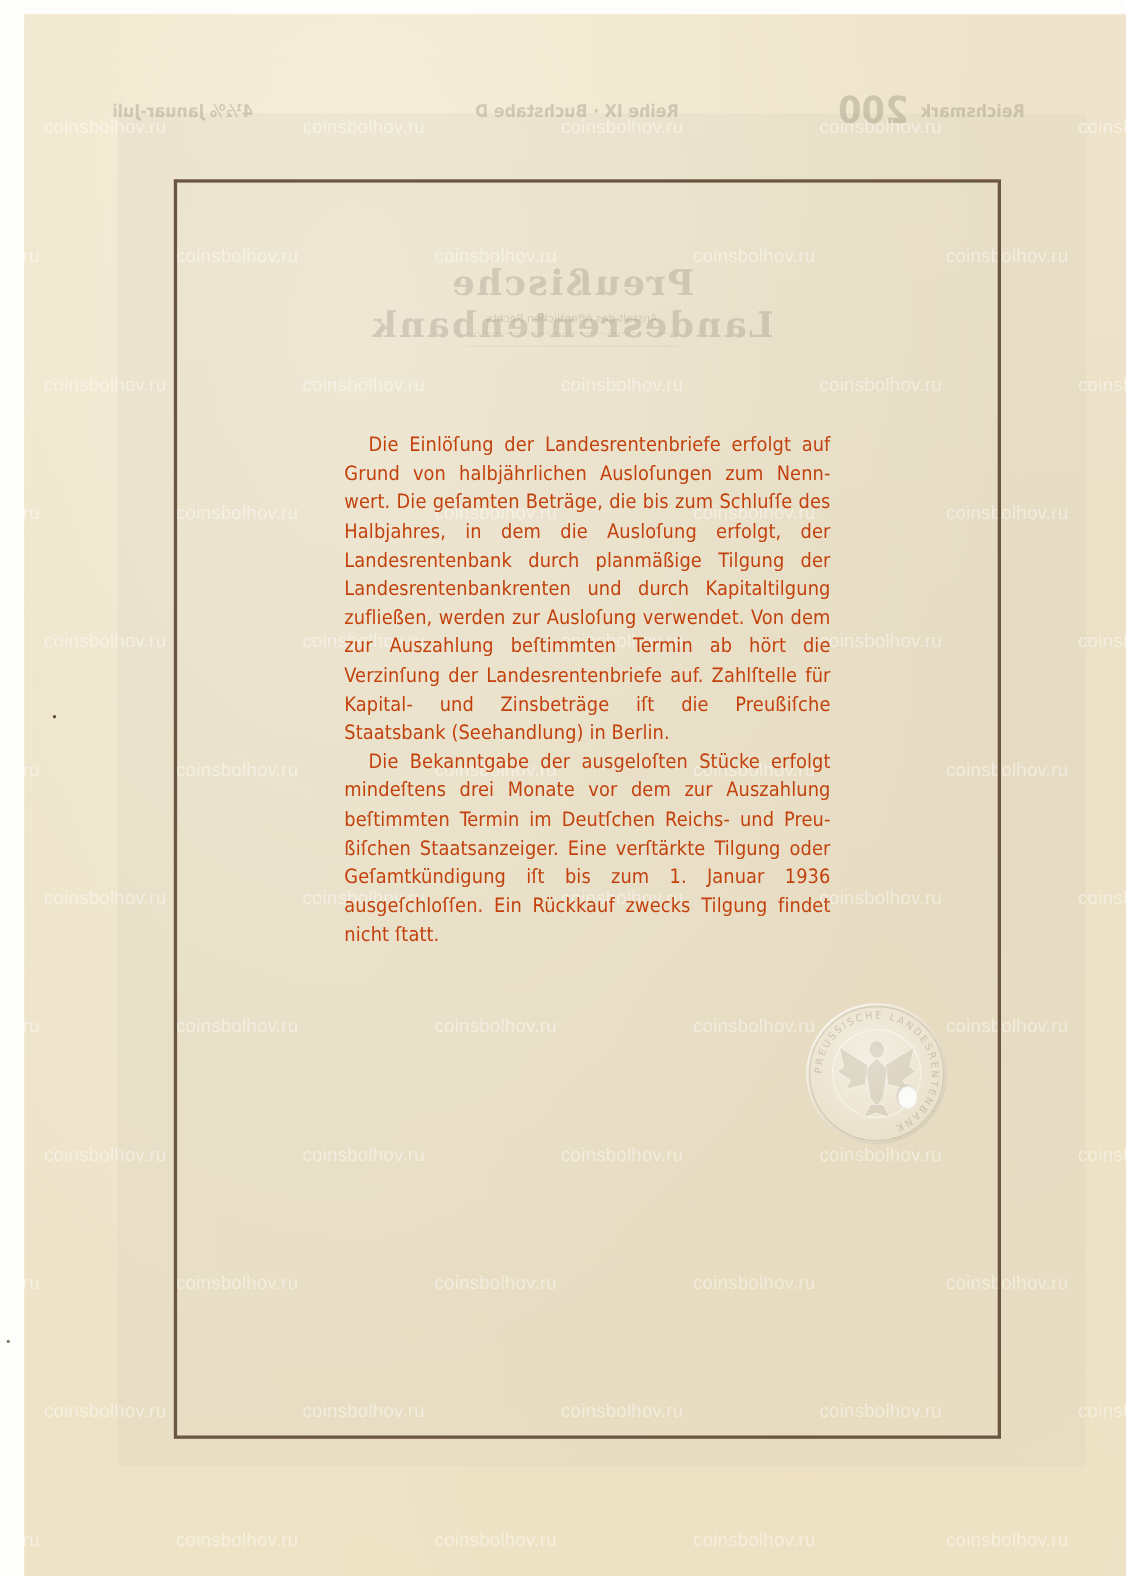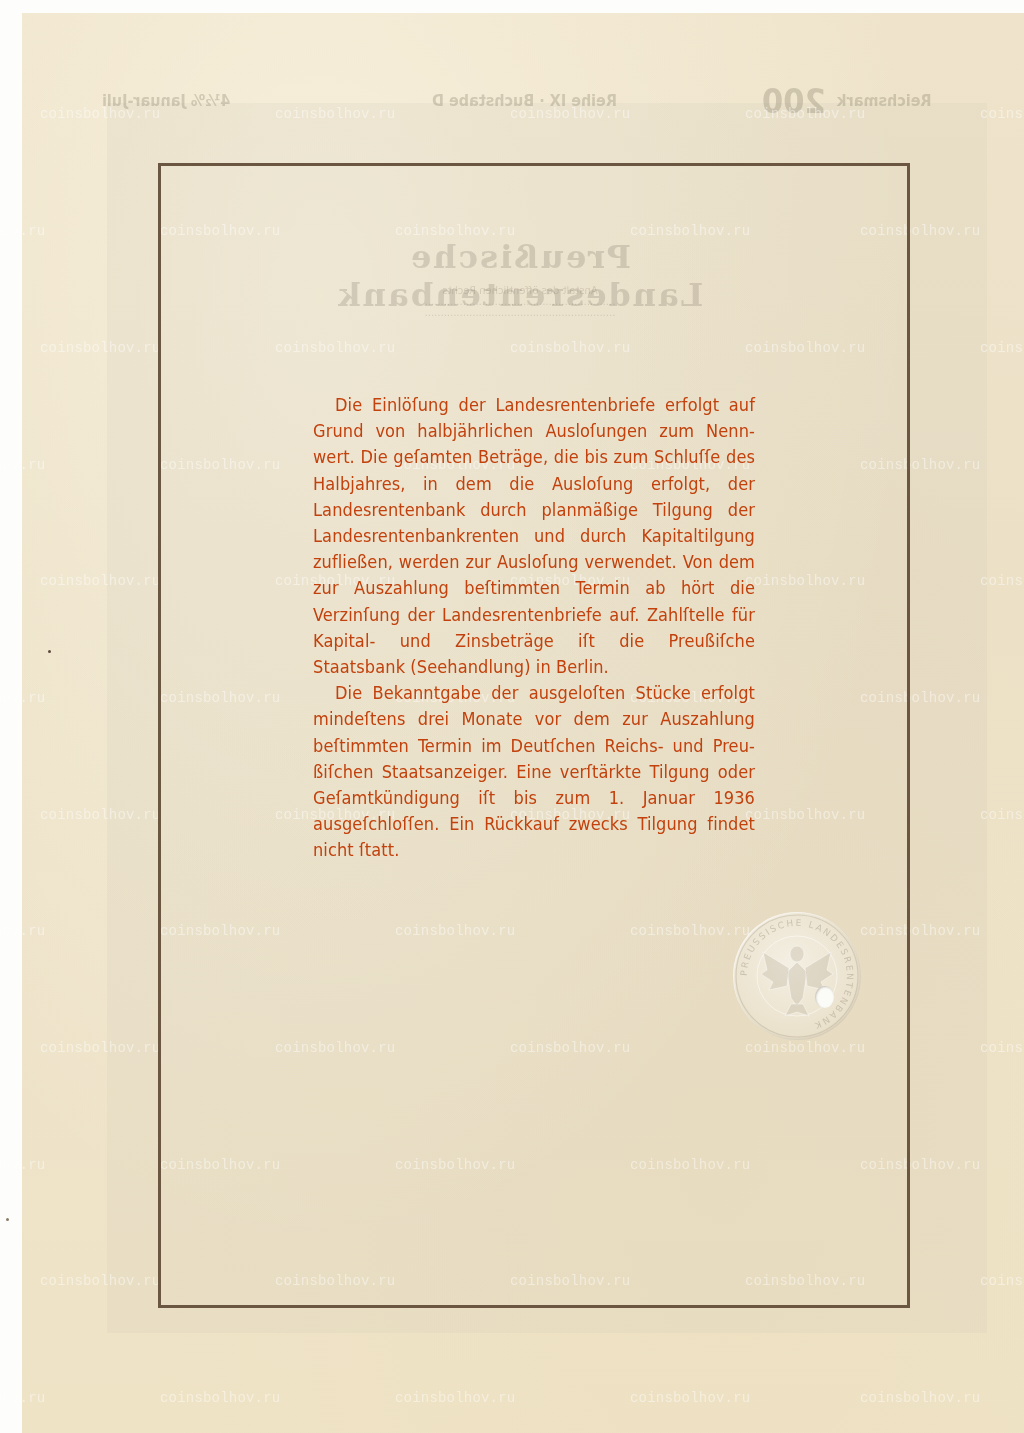--- a/index.html
+++ b/index.html
@@ -75,22 +75,22 @@
       width: 460px;
       transform: scaleX(-1);
       color: rgba(110, 100, 85, 0.2);
       font-family: "DejaVu Sans", sans-serif;
       font-size: 10px;
       line-height: 11px;
       text-align: center;
     }
     .watermark {
       position: absolute;
-      font-family: Liberation Mono, monospace;
-      font-size: 14px;
+      font-family: Liberation Sans, sans-serif;
+      font-size: 17px;
       color: rgba(255, 255, 255, 0.45);
       white-space: nowrap;
       pointer-events: none;
       letter-spacing: 0.2px;
     }
     .frame {
       position: absolute;
       left: 158px;
       top: 163px;
       width: 746px;

